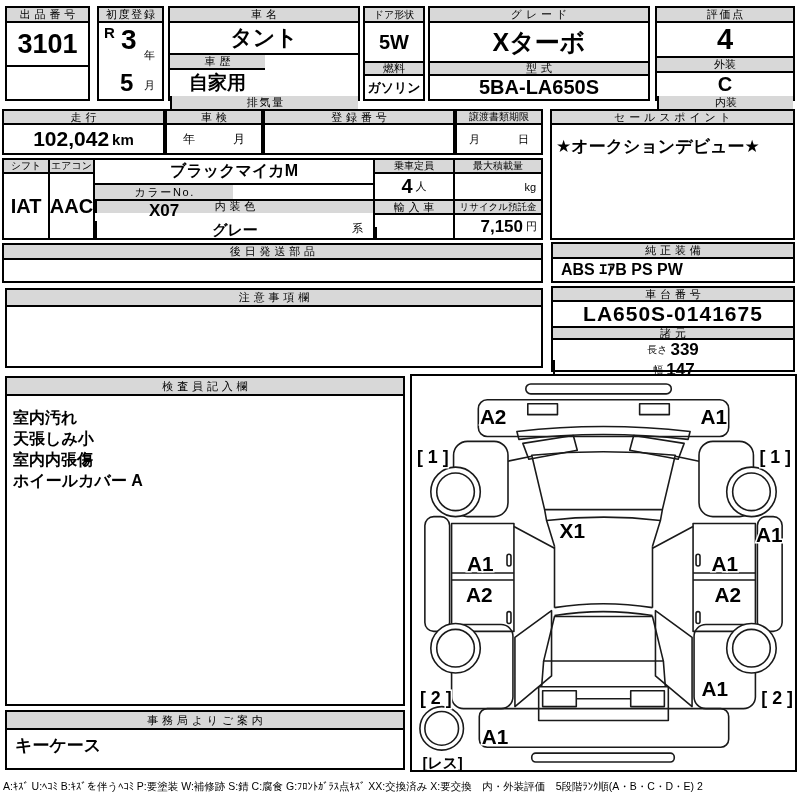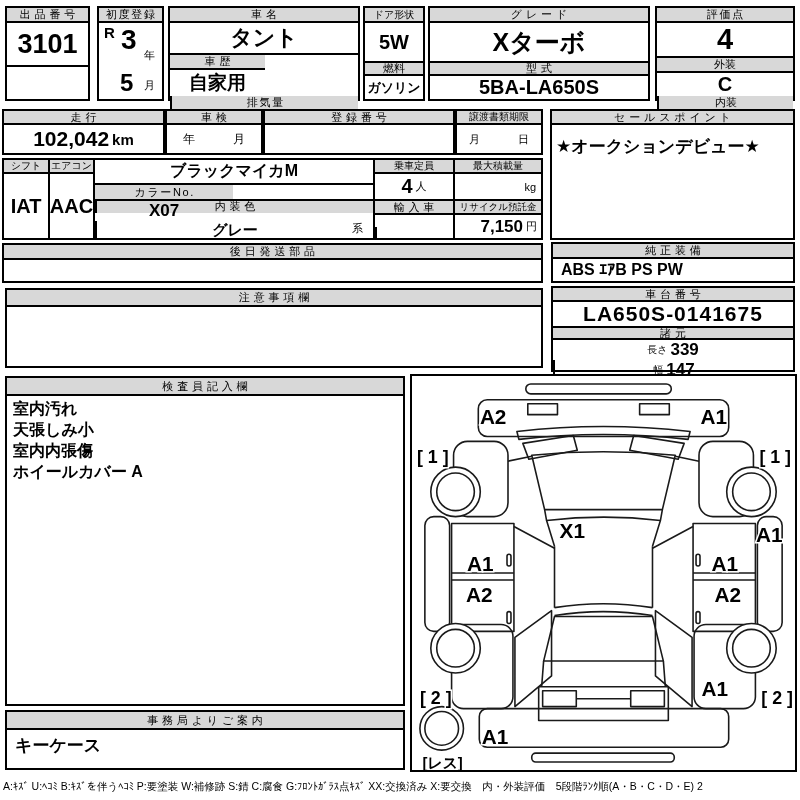--- a/index.html
+++ b/index.html
@@ -208,21 +208,21 @@
       </div>
       <div class="val base bl" style="flex:1">
         <span style="font-size:10px;font-weight:normal">高さ</span>
         <span style="font-size:17px">175</span>
       </div>
     </div>
   </div>
 
   <div class="box" style="left:5px;top:376px;width:400px;height:330px">
     <div class="hd sp2" style="height:18px">検査員記入欄</div>
-    <div class="fill" style="padding:2px 6px">
+    <div class="fill" style="padding:11px 6px">
       <div class="note-line">室内汚れ</div>
       <div class="note-line">天張しみ小</div>
       <div class="note-line">室内内張傷</div>
       <div class="note-line">ホイールカバー A</div>
     </div>
   </div>
 
   <div class="box" style="left:410px;top:374px;width:387px;height:398px">
     <svg width="100%" height="100%" viewBox="0 0 387 398">
       <g fill="none" stroke="#1a1a1a" stroke-width="1.6" stroke-linejoin="round">

